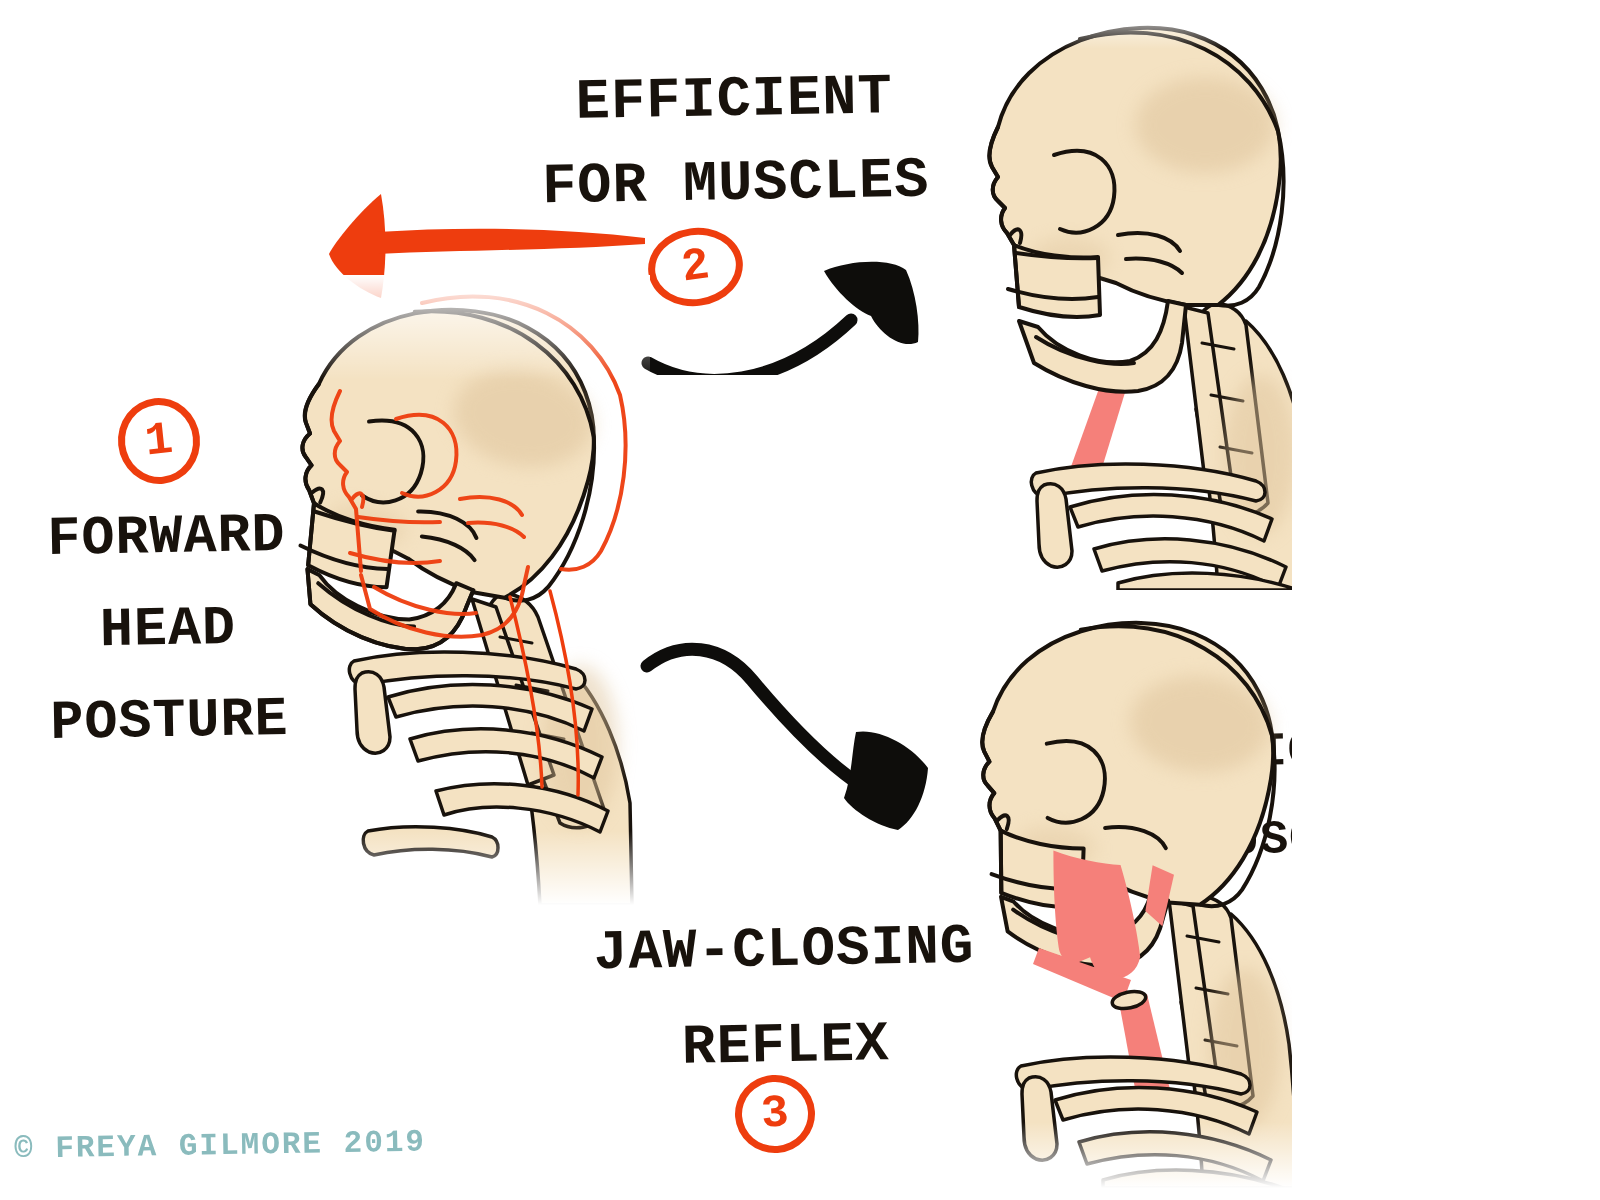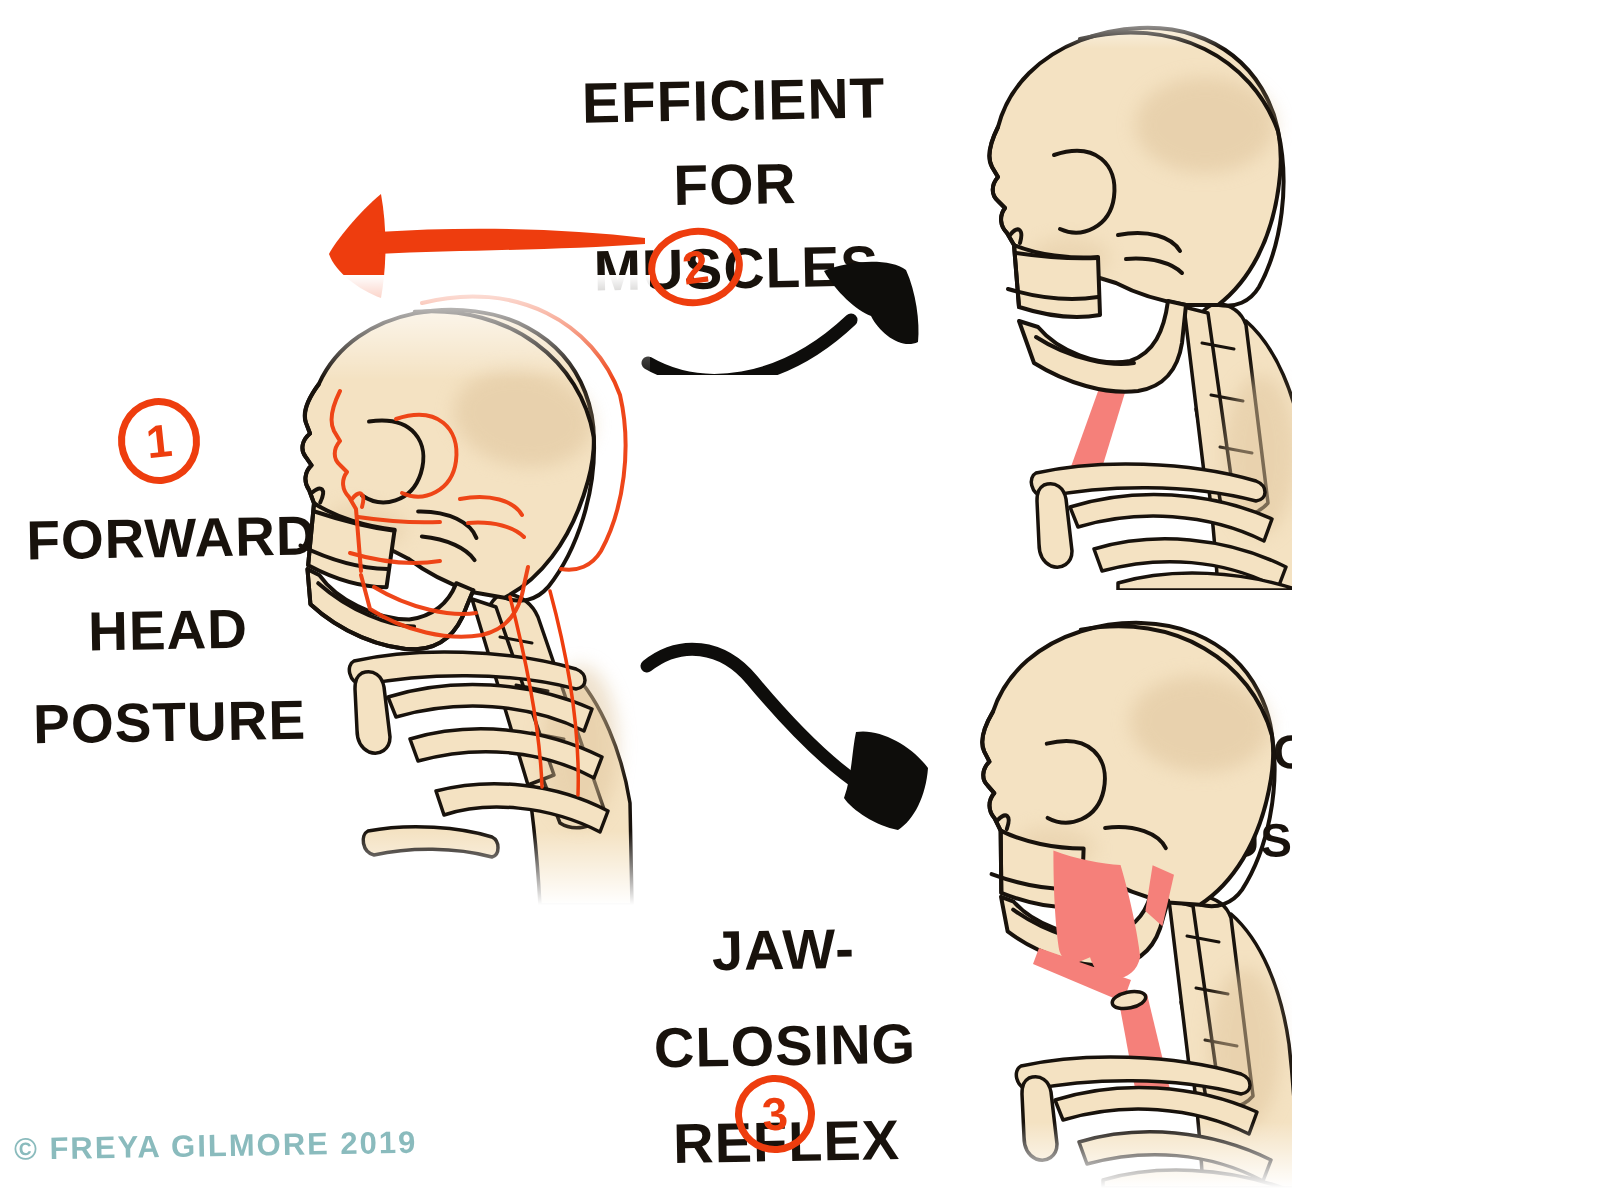--- a/index.html
+++ b/index.html
@@ -1,19 +1,19 @@
 <!DOCTYPE html>
 <html style="--background: #ffffff; --ink: #18120c; --bone: #f4e2c2; --boneShade: #dfc49c; --accent: #ee3d0e; --muscle: #f5807a; --arrowBlack: #0e0d0b; --watermark: #8abbbd;"><head>
 <meta charset="utf-8">
 <style>
   html,body{margin:0;padding:0;background:#fff;}
   .canvas{
     position:relative;width:1292px;height:1200px;overflow:hidden;
     background:var(--background,#fff);
-    font-family:Liberation Sans, sans-serif;
+    font-family:Liberation Mono, monospace;
   }
   .abs{position:absolute;}
   .hand{
     color:var(--ink,#18120c);
     font-weight:700;letter-spacing:1px;text-align:center;line-height:1.0;
   }
   .hand .ln{display:block;}
   .step2-label{left:540px;top:58px;width:390px;font-size:57px;line-height:84px;transform:rotate(-1deg);}
   .step1-label{left:28px;top:492px;width:280px;font-size:55px;line-height:92px;transform:rotate(-1deg);}
   .step3-label{left:585px;top:902px;width:400px;font-size:56px;line-height:96px;transform:rotate(-1deg);}

